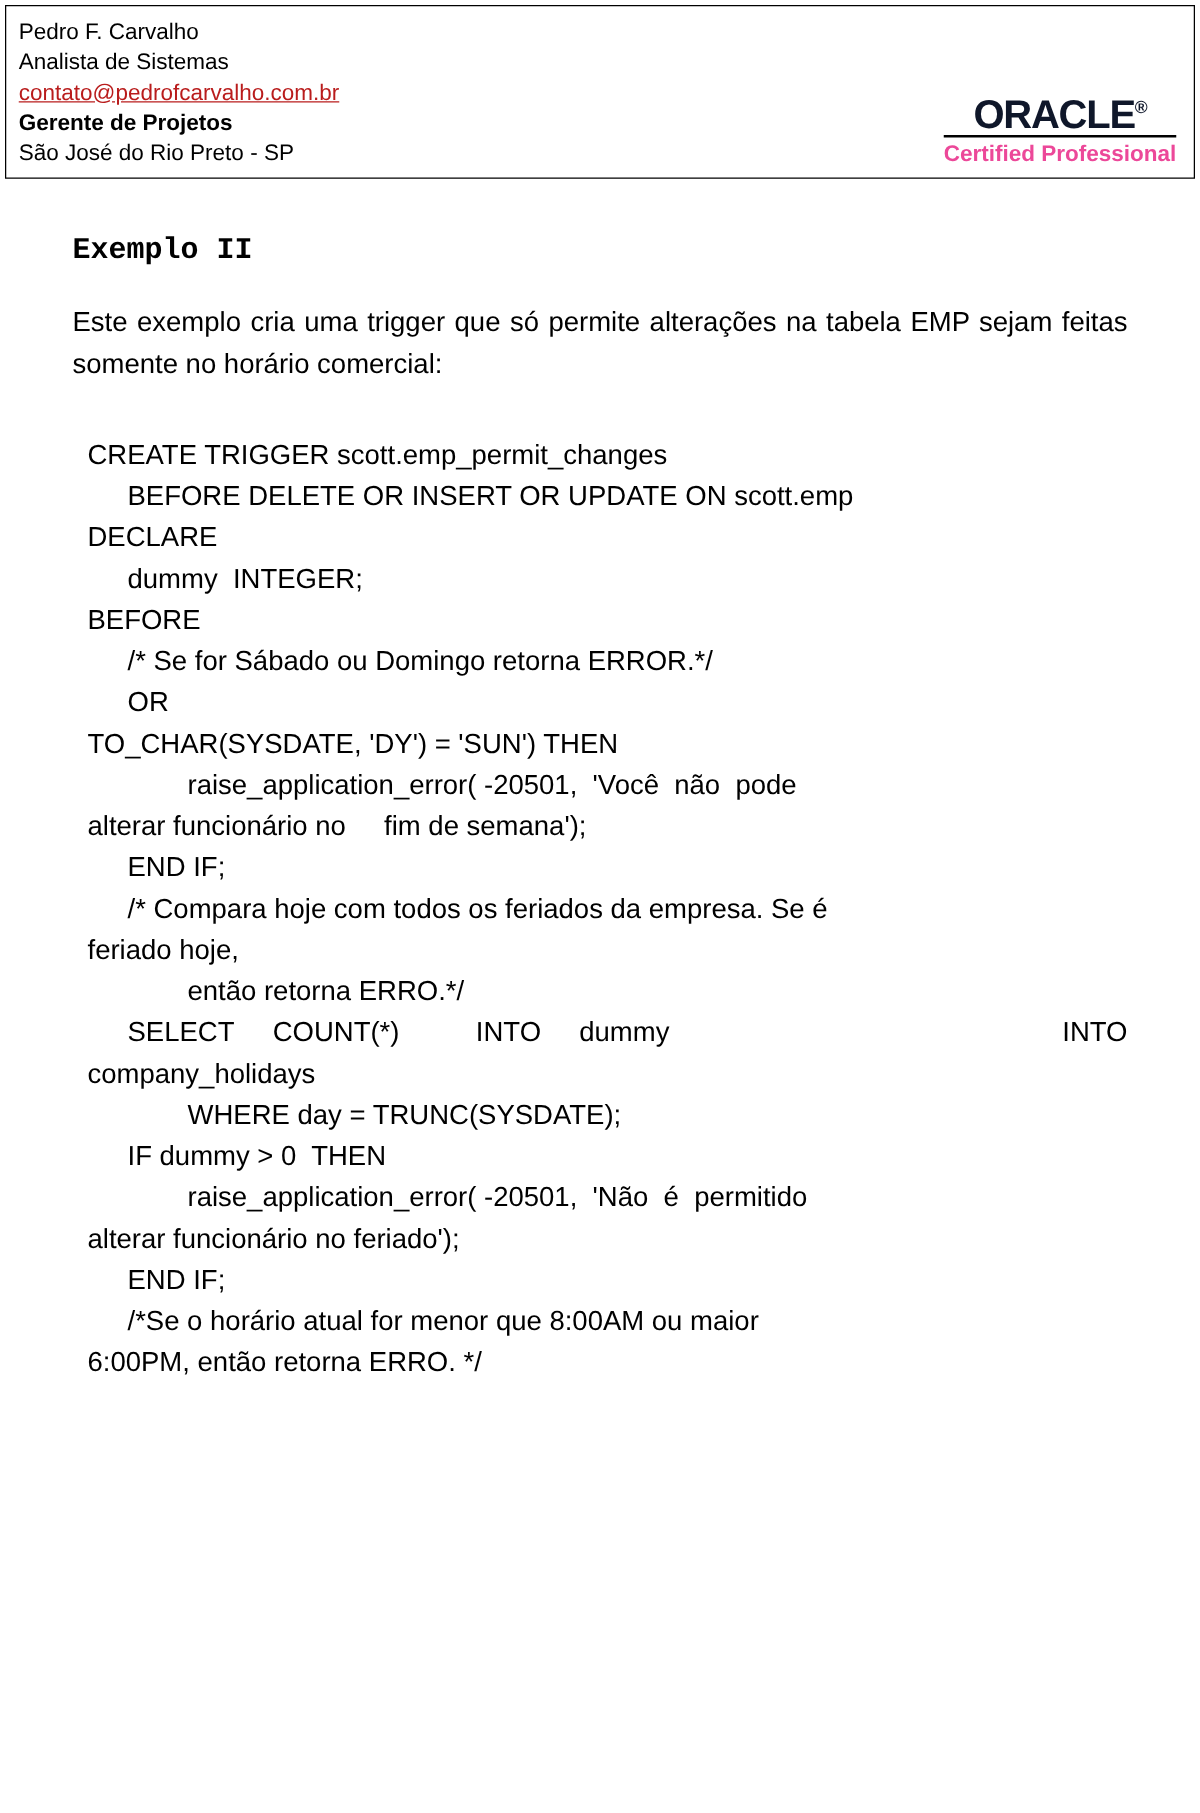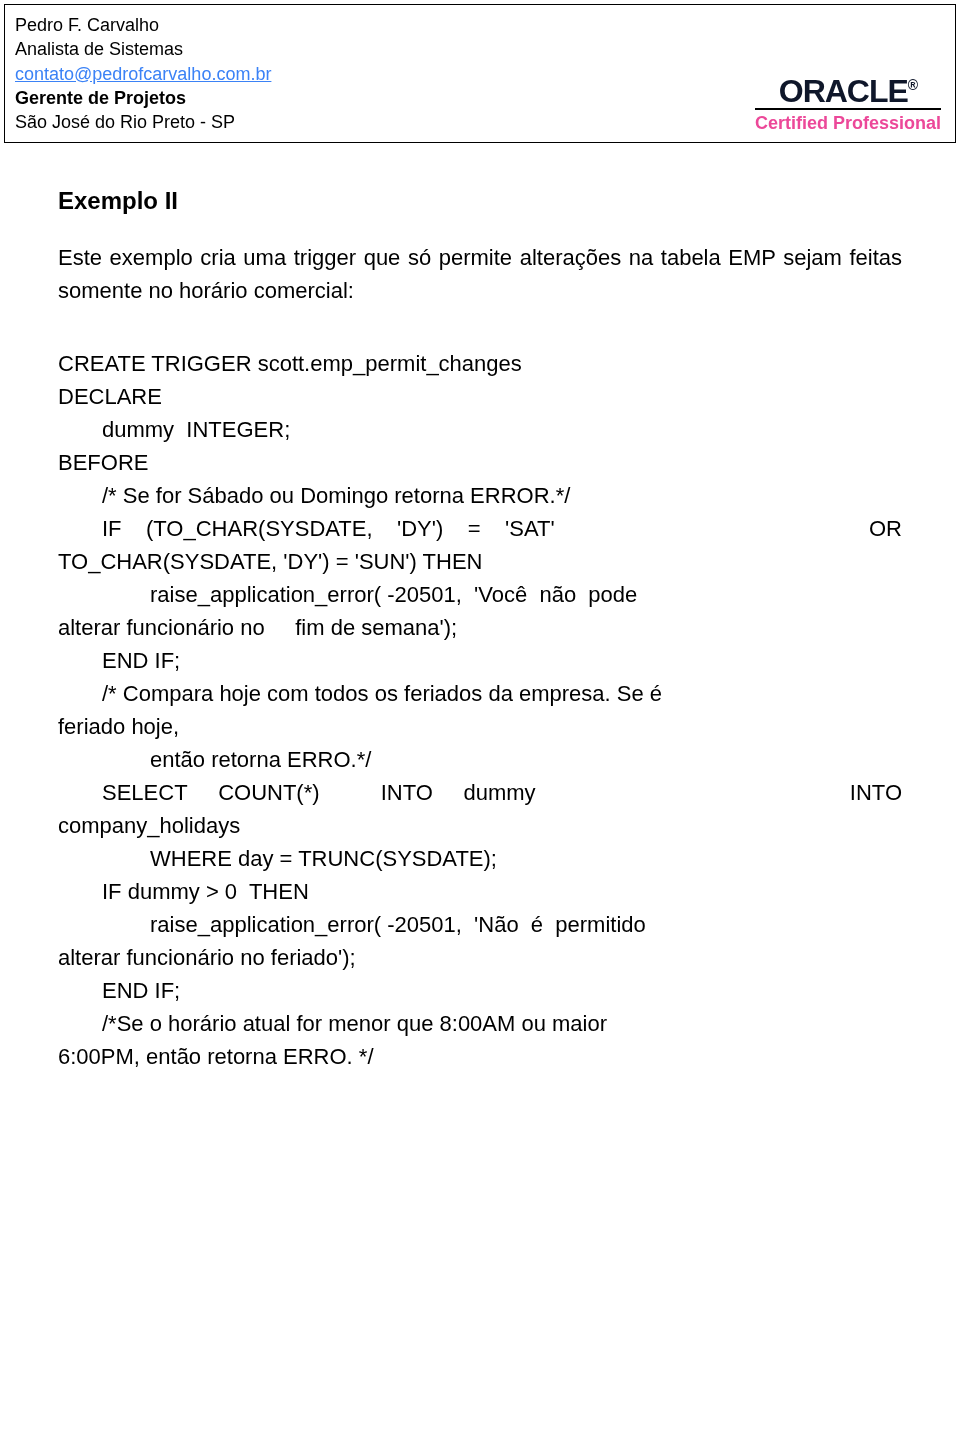--- a/index.html
+++ b/index.html
@@ -18,21 +18,21 @@
     justify-content: space-between;
     align-items: flex-end;
   }
   .header-left {
     font-size: 18px;
     line-height: 1.35;
   }
   .header-left .name { }
   .header-left .role1 { }
   .header-left .email {
-    color: #3b82f6;
+    color: #b91c1c;
     text-decoration: underline;
   }
   .header-left .role2 { font-weight: bold; }
   .header-left .loc { }
   .header-right {
     padding-top: 6px;
     padding-right: 4px;
     text-align: center;
   }
   .oracle-logo {
@@ -62,27 +62,28 @@
   }
   .content {
     padding: 40px 54px 0 54px;
     font-size: 22px;
     line-height: 1.5;
   }
   .heading {
     font-weight: bold;
     font-size: 24px;
     margin-bottom: 22px;
+    font-family: Liberation Mono, monospace;
   }
   .para {
     margin-bottom: 40px;
     text-align: justify;
   }
   .code .line { white-space: pre-wrap; }
-  .code .l0 { margin-left: 0; }
+  .code .l0 { margin-left: 12px; }
   .code .l1 { margin-left: 44px; }
   .code .l2 { margin-left: 92px; }
   .justleft { text-align: justify; text-align-last: left; }
 </style>
 </head>
 <body>
 
 <div class="header-box">
   <div class="header-left">
     <div class="name">Pedro F. Carvalho</div>
@@ -99,25 +100,26 @@
     <div class="oracle-cert">Certified Professional</div>
   </div>
 </div>
 
 <div class="content">
   <div class="heading">Exemplo II</div>
   <div class="para">Este exemplo cria uma trigger que só permite alterações na tabela EMP sejam feitas somente no horário comercial:</div>
 
   <div class="code">
     <div class="line l0">CREATE TRIGGER scott.emp_permit_changes</div>
+    <div class="line l1">BEFORE DELETE OR INSERT OR UPDATE ON scott.emp</div>
     <div class="line l0">DECLARE</div>
     <div class="line l1">dummy  INTEGER;</div>
     <div class="line l0">BEFORE</div>
     <div class="line l1">/* Se for Sábado ou Domingo retorna ERROR.*/</div>
-    <div class="line l1" style="display:flex;justify-content:space-between;"><span>IF&nbsp;&nbsp;&nbsp;&nbsp;(TO_CHAR(SYSDATE,&nbsp;&nbsp;&nbsp;&nbsp;'DY')&nbsp;&nbsp;&nbsp;&nbsp;=&nbsp;&nbsp;&nbsp;&nbsp;'SAT'</span><span>OR</span></div>
+    <div class="line l1" style="display:flex;justify-content:space-between;"><span>OR</span></div>
     <div class="line l0">TO_CHAR(SYSDATE, 'DY') = 'SUN') THEN</div>
     <div class="line l2 justleft">raise_application_error(&nbsp;-20501,&nbsp;&nbsp;'Você&nbsp;&nbsp;não&nbsp;&nbsp;pode</div>
     <div class="line l0">alterar funcionário no     fim de semana');</div>
     <div class="line l1">END IF;</div>
     <div class="line l1 justleft">/* Compara hoje com todos os feriados da empresa. Se é</div>
     <div class="line l0">feriado hoje,</div>
     <div class="line l2">então retorna ERRO.*/</div>
     <div class="line l1" style="display:flex;justify-content:space-between;"><span>SELECT&nbsp;&nbsp;&nbsp;&nbsp;&nbsp;COUNT(*)&nbsp;&nbsp;&nbsp;&nbsp;&nbsp;&nbsp;&nbsp;&nbsp;&nbsp;&nbsp;INTO&nbsp;&nbsp;&nbsp;&nbsp;&nbsp;dummy</span><span>INTO</span></div>
     <div class="line l0">company_holidays</div>
     <div class="line l2">WHERE day = TRUNC(SYSDATE);</div>

